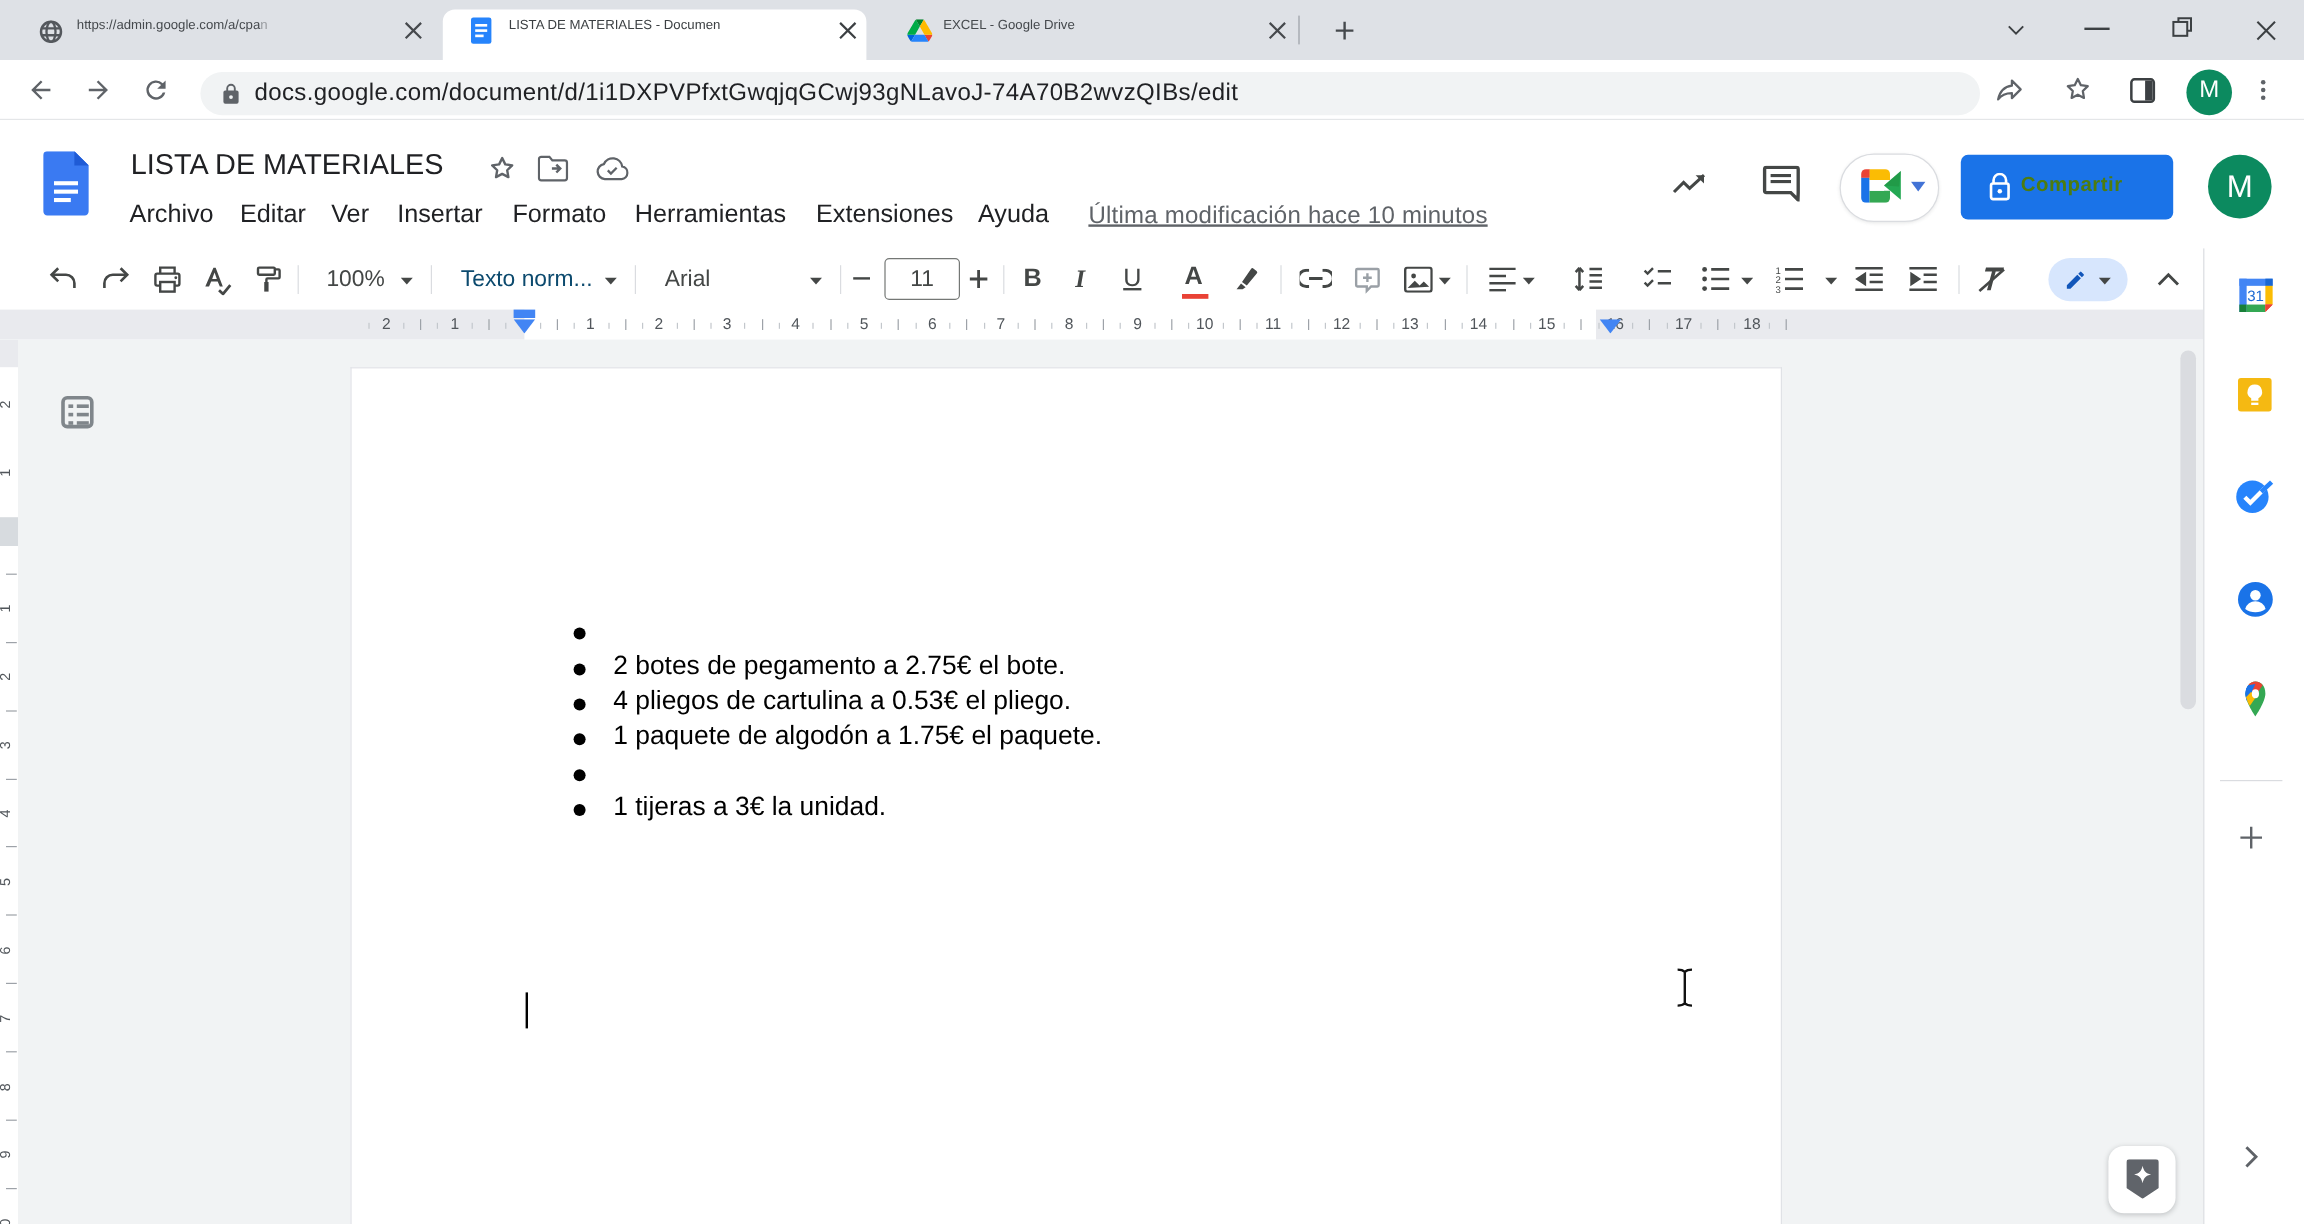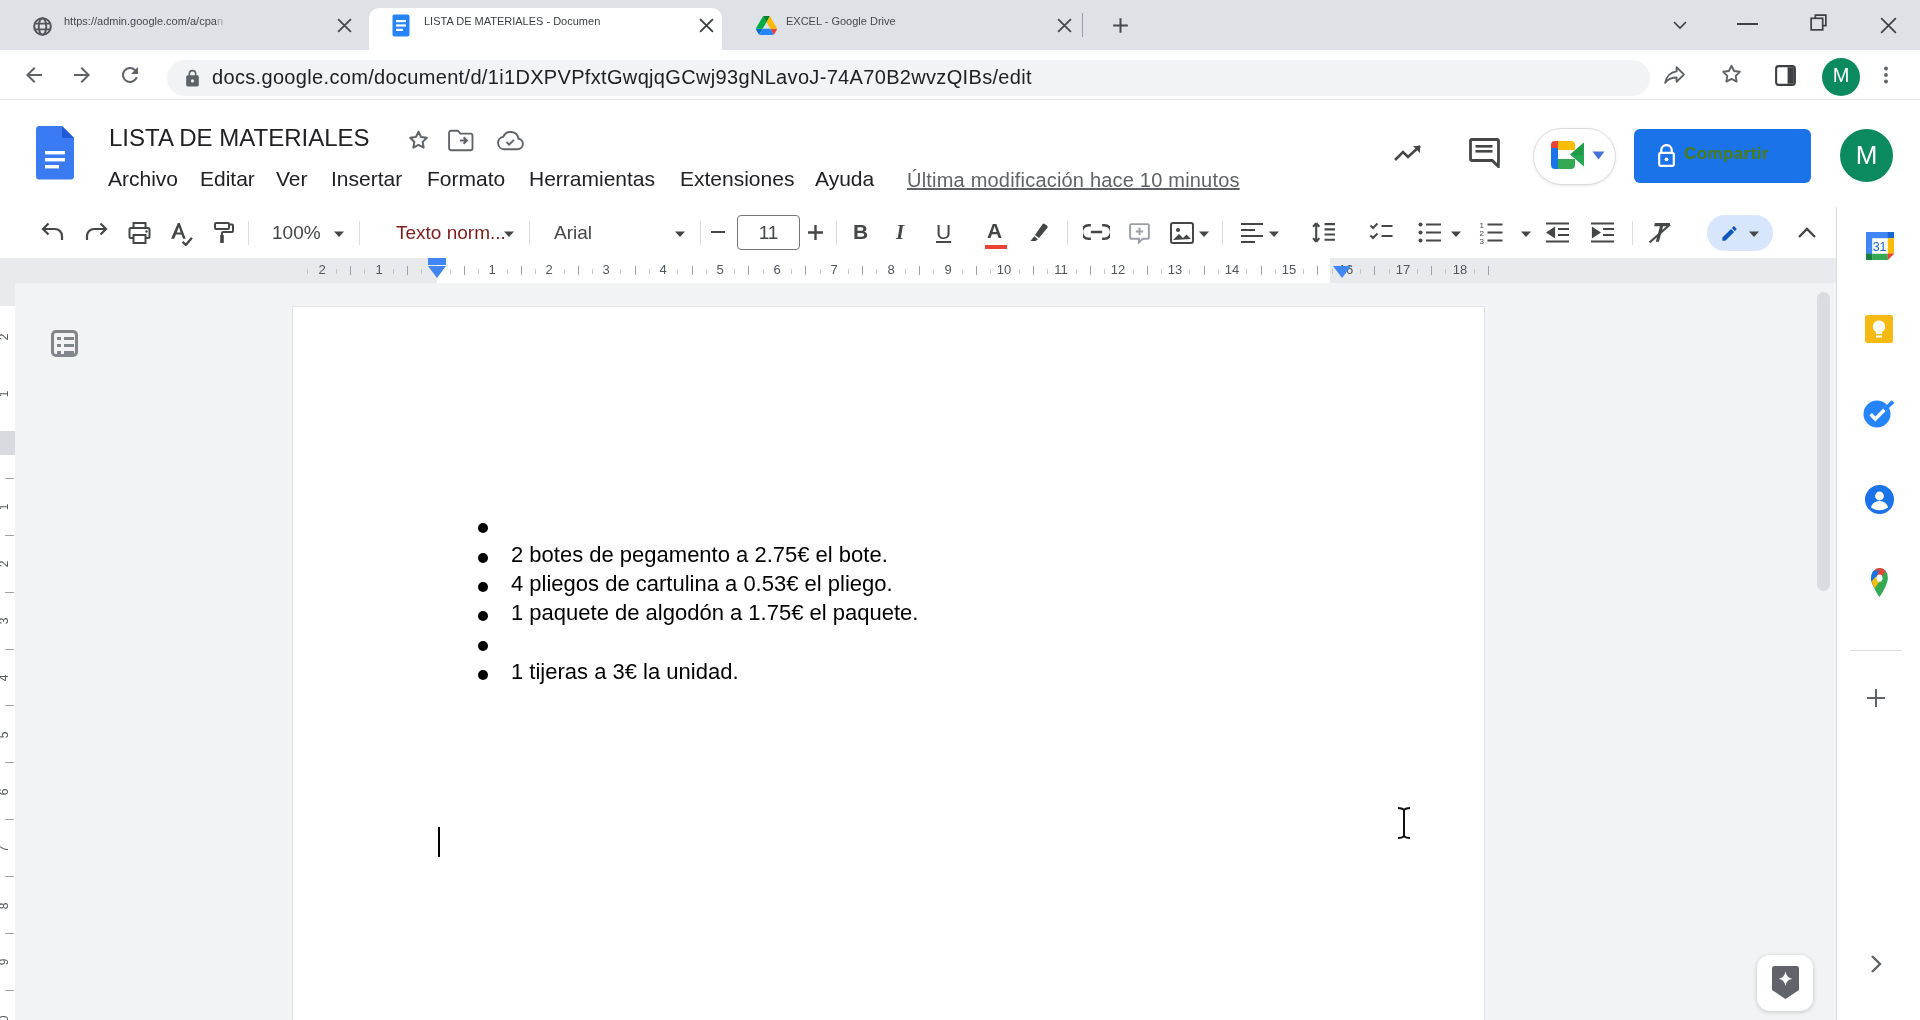--- a/index.html
+++ b/index.html
@@ -218,21 +218,21 @@
       <rect x="8.2" y="14" width="3.6" height="8" fill="#444746"></rect>
     </svg>
   <div class="tsep" style="left:248px;top:221px;position:absolute"></div>
 
   <div class="abs" style="left:272px;top:222px;font-size:19px;color:#444746">100%</div>
   <svg class="abs" style="left:333px;top:230px" width="12" height="8" viewBox="0 0 12 8">
       <path d="M1 1.5h10L6 7z" fill="#444746"></path>
     </svg>
   <div class="tsep" style="left:359px;top:221px;position:absolute"></div>
 
-  <div class="abs" style="left:396px;top:222px;font-size:19px;color:#7f1d1d">Texto norm...</div>
+  <div class="abs" style="left:384px;top:222px;font-size:19px;color:#0c4a6e">Texto norm...</div>
   <svg class="abs" style="left:503px;top:230px" width="12" height="8" viewBox="0 0 12 8">
       <path d="M1 1.5h10L6 7z" fill="#444746"></path>
     </svg>
   <div class="tsep" style="left:529px;top:221px;position:absolute"></div>
 
   <div class="abs" style="left:554px;top:222px;font-size:19px;color:#444746">Arial</div>
   <svg class="abs" style="left:674px;top:230px" width="12" height="8" viewBox="0 0 12 8">
       <path d="M1 1.5h10L6 7z" fill="#444746"></path>
     </svg>
   <div class="tsep" style="left:700px;top:221px;position:absolute"></div>

